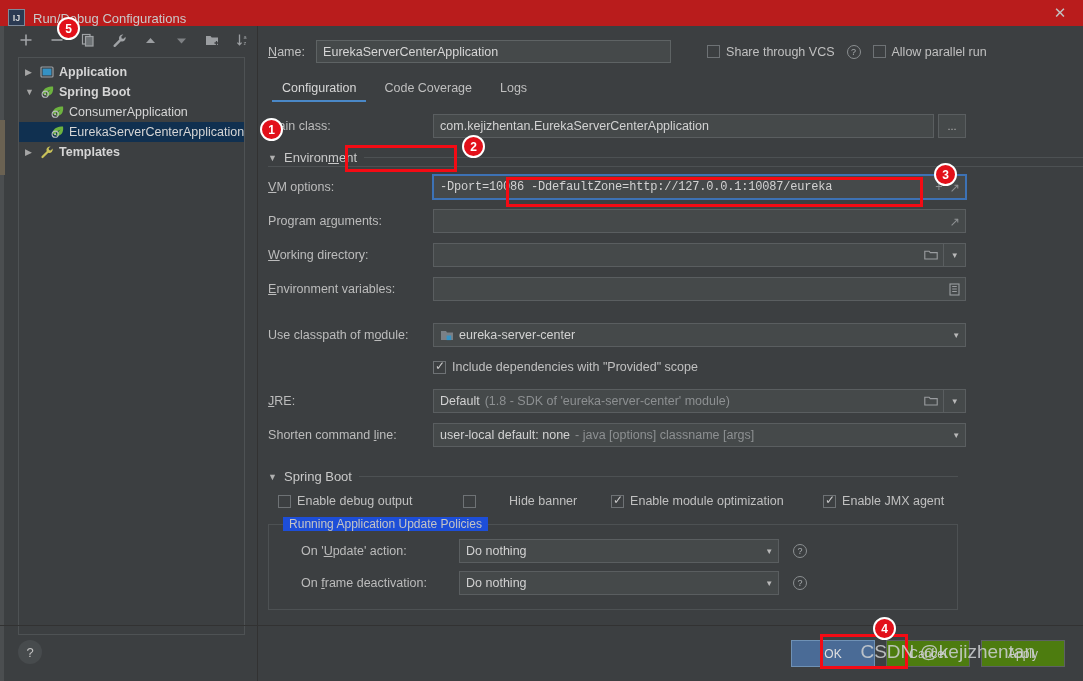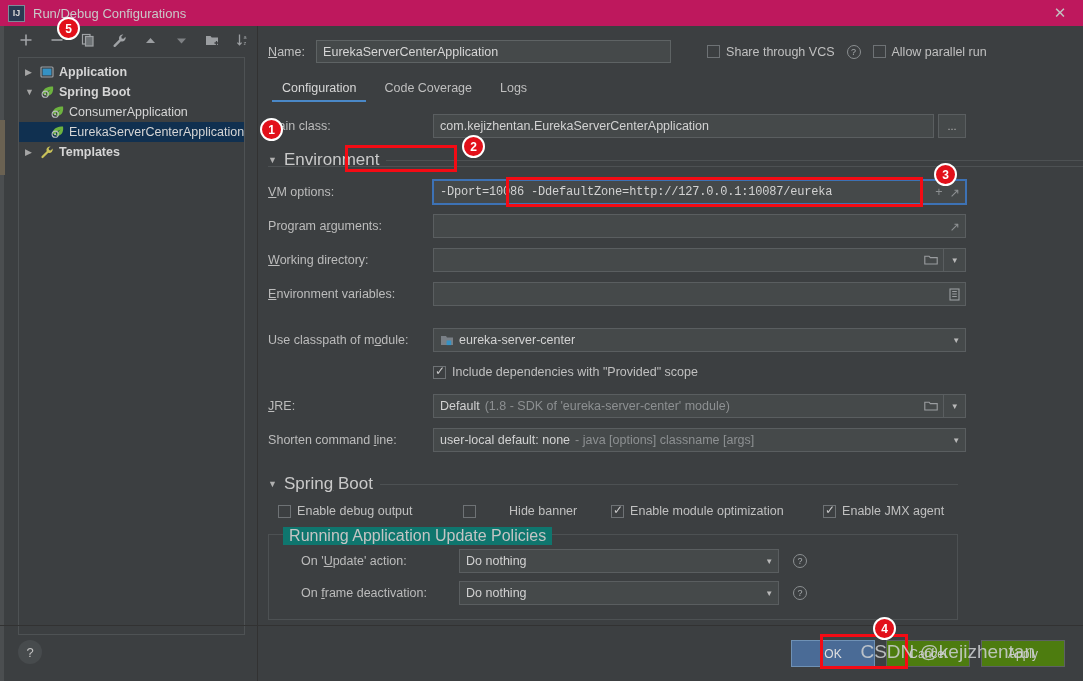--- a/index.html
+++ b/index.html
@@ -8,21 +8,21 @@
     width: 1083px; height: 681px;
     background: #3c3f41;
     font-family: "Liberation Sans", sans-serif;
     font-size: 12px;
     color: #bbbbbb;
     overflow: hidden;
     position: relative;
   }
   
   .titlebar {
-    height: 26px; background:#be185d; display:flex; align-items:center;
+    height: 26px; background:#b91c1c; display:flex; align-items:flex-end;
     padding-left:8px; position:relative;
   }
   .ij-logo {
     width:17px; height:17px; border:1px solid #7e8a99; background:#2b3a52;
     display:flex; align-items:center; justify-content:center;
     font-size:9px; font-weight:bold; color:#d6d6d6; margin-right:8px;
     font-family:"Liberation Sans", sans-serif;
   }
   .title-text { font-size:13px; color:#c9c9c9; }
   .close-btn {
@@ -106,29 +106,29 @@
   }
   .btn-drop {
     width:22px; height:24px; margin-left:0px; background:#45494a; border:1px solid #5a5e60; border-left:none;
     display:flex; align-items:center; justify-content:center; color:#b9b9b9; font-size:8px; cursor:pointer;
   }
   .caret { color:#b9b9b9; font-size:8px; }
 
   
   .sect { display:flex; align-items:center; gap:7px; margin:2px 0 10px 0; }
   .sect .tri { font-size:9px; color:#b0b0b0; }
-  .sect .stitle { font-size:17px; color:#c9c9c9; white-space:nowrap; }
+  .sect .stitle { font-size:13px; color:#c9c9c9; white-space:nowrap; }
   .sect .line { flex:1; height:1px; background:#4d5153; }
 
   .group-box {
     border:1px solid #4d5153; margin-top:6px; padding:14px 10px 12px 10px; position:relative;
   }
   .group-title {
-    position:absolute; top:-8px; left:14px; background:#0f766e; padding:0 6px;
-    font-size:16px; color:#c4c4c4;
+    position:absolute; top:-8px; left:14px; background:#1d4ed8; padding:0 6px;
+    font-size:12px; color:#c4c4c4;
   }
 
   .sb-checks { display:flex; align-items:center; margin:4px 0 2px 10px; }
   .sb-checks .cbx { margin-right:0; }
 
   
   .bottom { position:absolute; left:0; right:0; bottom:0; height:56px; border-top:1px solid #323232; }
   .help-btn {
     position:absolute; left:18px; top:14px; width:24px; height:24px; border-radius:50%;
     background:#474b4d; color:#c3c3c3; display:flex; align-items:center; justify-content:center;

